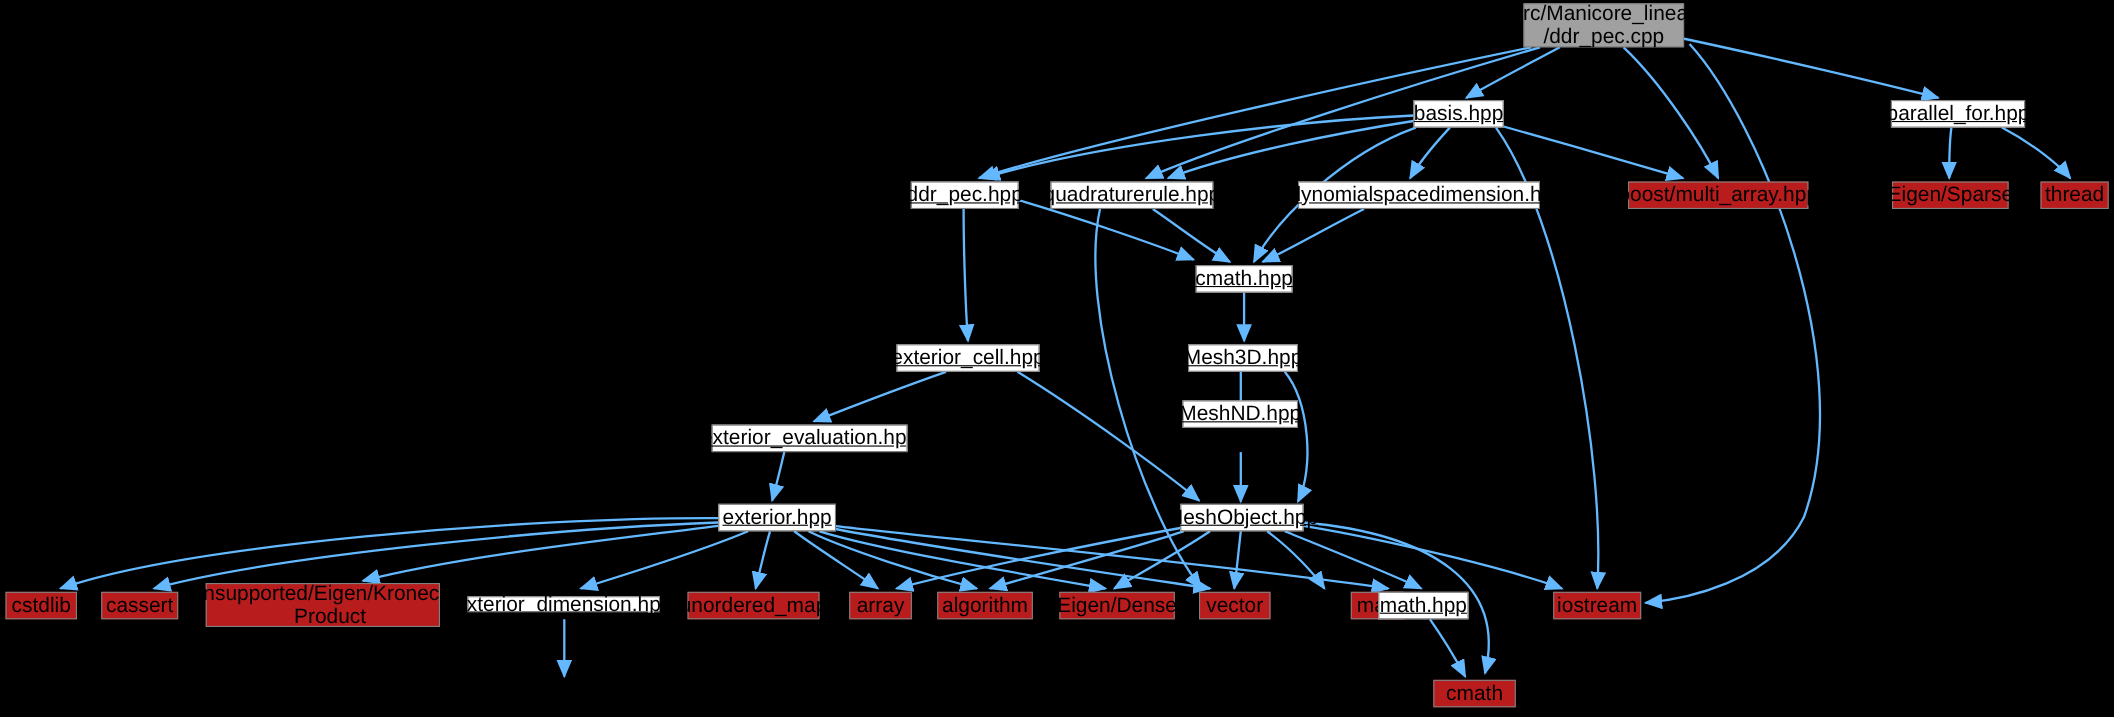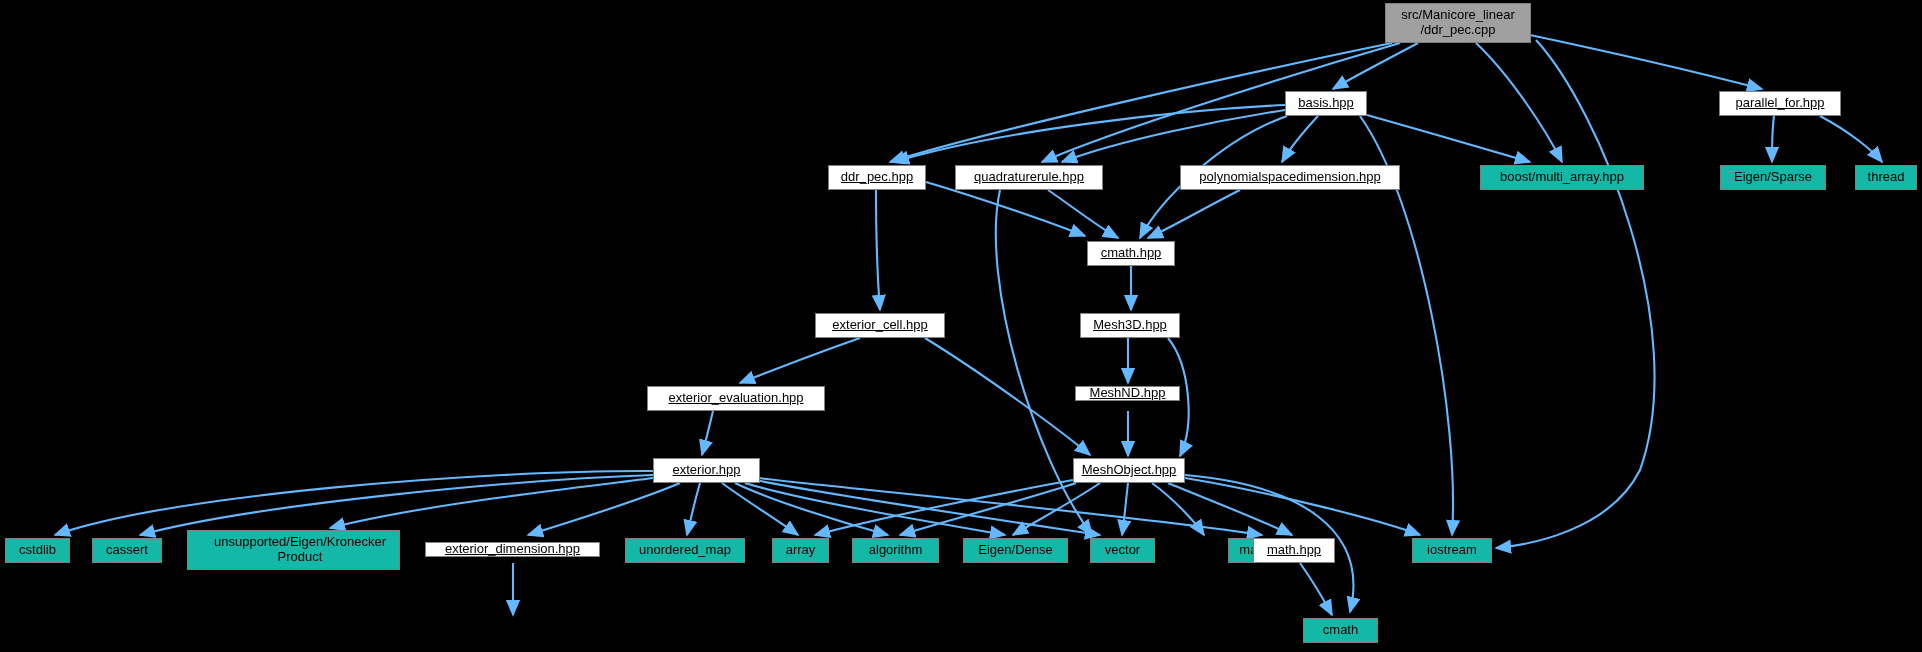--- a/index.html
+++ b/index.html
@@ -1,23 +1,23 @@
 <!DOCTYPE html>
 <html><head>
 <meta charset="utf-8">
 <style>
   html,body{margin:0;padding:0;background:#000;}
   #stage{position:relative;width:1922px;height:652px;background:#000;overflow:hidden;
          font-family:"Liberation Sans","DejaVu Sans",sans-serif;}
   #edges{position:absolute;left:0;top:0;width:1922px;height:652px;}
   .node{position:absolute;box-sizing:border-box;display:flex;align-items:center;
         justify-content:center;text-align:center;color:#000;line-height:1.12;
-        font-size:13px;white-space:pre-line;}
+        font-size:19px;white-space:pre-line;}
   .n-hdr{background:#ffffff;border:1px solid #808080;text-decoration:underline;}
-  .n-sys{background:#14b8a6;border:1px solid #808080;}
+  .n-sys{background:#b91c1c;border:1px solid #808080;}
   .n-root{background:#a0a0a0;border:1px solid #808080;}
 </style>
 </head>
 <body>
 
 <div id="stage">
   <svg id="edges" viewBox="0 0 1922 652" xmlns="http://www.w3.org/2000/svg">
     <defs>
       <marker id="ah" markerWidth="9" markerHeight="9" refX="7.2" refY="3.4" orient="auto" markerUnits="strokeWidth">
         <path d="M0,0 L8,3.4 L0,6.8 z" fill="#63b8ff"></path>
@@ -80,21 +80,21 @@
       <div class="node n-hdr" style="left: 828px; top: 165px; width: 98px; height: 25px;">ddr_pec.hpp</div>
       <div class="node n-hdr" style="left: 955px; top: 165px; width: 148px; height: 25px;">quadraturerule.hpp</div>
       <div class="node n-hdr" style="left: 1180px; top: 165px; width: 220px; height: 25px;">polynomialspacedimension.hpp</div>
       <div class="node n-sys" style="left: 1480px; top: 165px; width: 164px; height: 25px;">boost/multi_array.hpp</div>
       <div class="node n-sys" style="left: 1720px; top: 165px; width: 106px; height: 25px;">Eigen/Sparse</div>
       <div class="node n-sys" style="left: 1855px; top: 165px; width: 62px; height: 25px; text-align: right;">thread</div>
       <div class="node n-hdr" style="left: 1087px; top: 241px; width: 88px; height: 25px;">cmath.hpp</div>
       <div class="node n-hdr" style="left: 815px; top: 313px; width: 130px; height: 25px;">exterior_cell.hpp</div>
       <div class="node n-hdr" style="left: 1080px; top: 313px; width: 100px; height: 25px;">Mesh3D.hpp</div>
       <div class="node n-hdr" style="left: 647px; top: 386px; width: 178px; height: 25px;">exterior_evaluation.hpp</div>
-      <div class="node n-hdr" style="left: 1075px; top: 386px; width: 105px; height: 15px;">MeshND.hpp</div>
+      <div class="node n-hdr" style="left: 1075px; top: 364px; width: 105px; height: 25px;">MeshND.hpp</div>
       <div class="node n-hdr" style="left: 653px; top: 458px; width: 107px; height: 25px;">exterior.hpp</div>
       <div class="node n-hdr" style="left: 1073px; top: 458px; width: 112px; height: 25px;">MeshObject.hpp</div>
       <div class="node n-sys" style="left: 5px; top: 538px; width: 65px; height: 25px;">cstdlib</div>
       <div class="node n-sys" style="left: 92px; top: 538px; width: 70px; height: 25px;">cassert</div>
       <div class="node n-sys" style="left: 187px; top: 530px; width: 213px; height: 40px; padding-left: 13px;">unsupported/Eigen/Kronecker
 Product</div>
       <div class="node n-hdr" style="left: 425px; top: 542px; width: 175px; height: 15px;">exterior_dimension.hpp</div>
       <div class="node n-sys" style="left: 625px; top: 538px; width: 120px; height: 25px;">unordered_map</div>
       <div class="node n-sys" style="left: 772px; top: 538px; width: 57px; height: 25px;">array</div>
       <div class="node n-sys" style="left: 852px; top: 538px; width: 87px; height: 25px;">algorithm</div>

